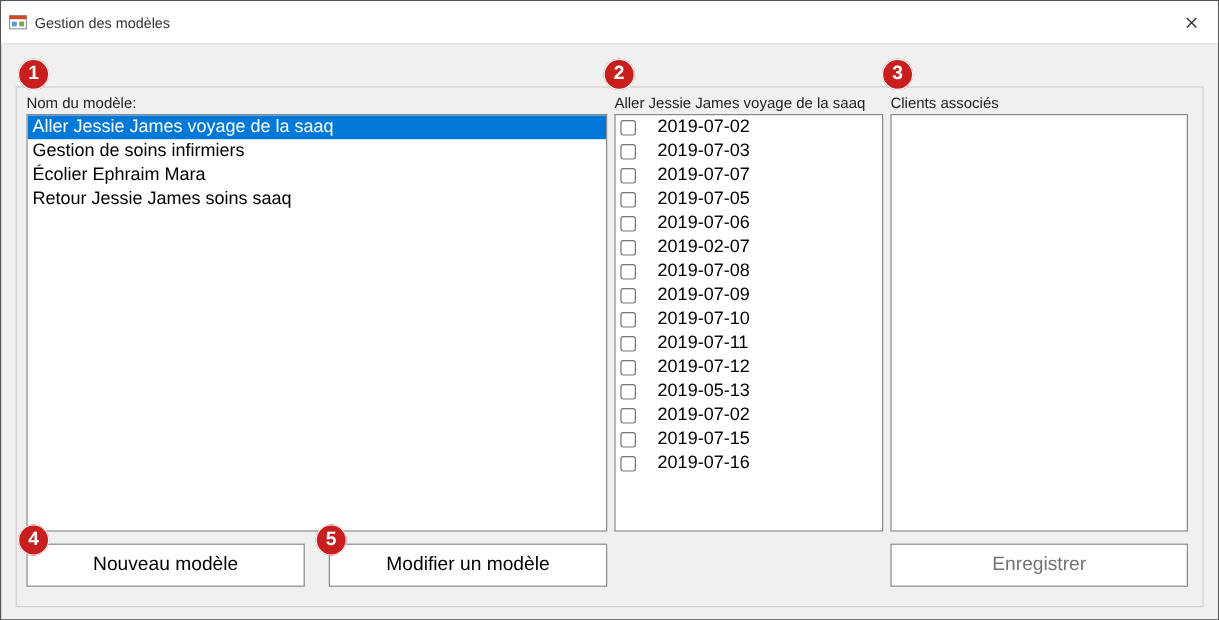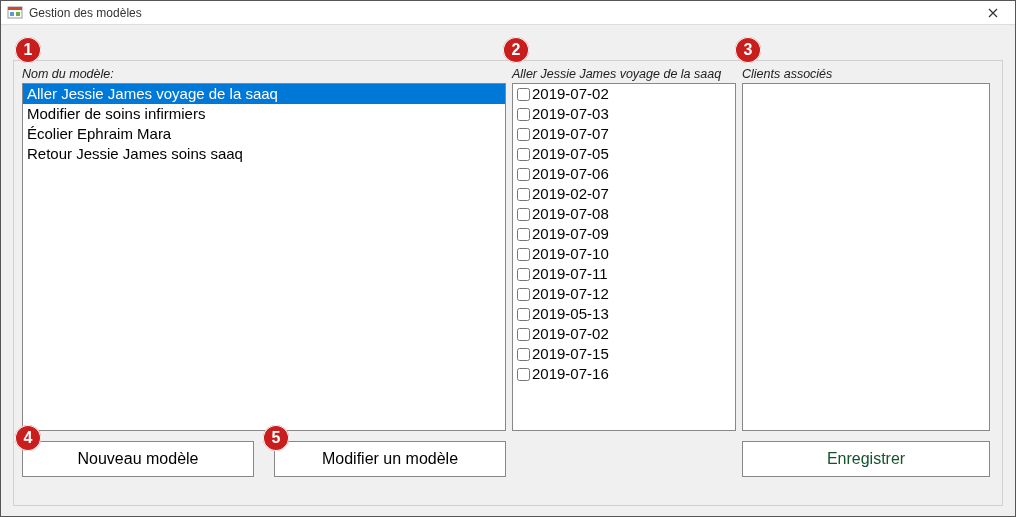--- a/index.html
+++ b/index.html
@@ -8,21 +8,21 @@
 
   .window {
     position: absolute;
     left: 0; top: 0;
     width: 1016px; height: 517px;
     border: 1px solid #555;
     background: #f0f0f0;
     display: flex; flex-direction: column;
   }
   .titlebar {
-    height: 24px;
+    height: 36px;
     background: #fff;
     display: flex; align-items: center;
     padding-left: 6px;
     border-bottom: 1px solid #ddd;
   }
   .titlebar-icon {
     width: 16px; height: 16px;
     margin-right: 6px;
     display: inline-flex;
   }
@@ -38,21 +38,21 @@
     position: relative;
     margin: 10px 12px 10px 12px;
   }
   .group-box {
     position: absolute;
     left: 0; top: 25px; right: 0; bottom: 0;
     border: 1px solid #d0d0d0;
     background: #f0f0f0;
   }
 
-  .label { font-size: 12.5px; color: #222; position: absolute; font-style: italic; }
+  .label { font-size: 12.5px; color: #222; position: absolute; }
 
   .listbox {
     position: absolute;
     background: #fff;
     border: 1px solid #888;
     overflow-y: auto;
     overflow-x: scroll;
     font-size: 15px;
     line-height: 20px;
   }
@@ -61,41 +61,41 @@
 
   .checklist {
     position: absolute;
     background: #fff;
     border: 1px solid #888;
     overflow-y: scroll;
     overflow-x: scroll;
     font-size: 15px;
     line-height: 20px;
   }
-  .checklist-item { padding: 0 4px; display: flex; align-items: center; gap: 0; white-space: nowrap; }
+  .checklist-item { padding: 0 4px; display: flex; align-items: center; gap: 16px; white-space: nowrap; }
   .checklist-item input[type="checkbox"] { margin: 0 2px 0 0; width: 13px; height: 13px; }
 
   .clientbox {
     position: absolute;
     background: #fff;
     border: 1px solid #888;
     overflow-y: auto;
     overflow-x: scroll;
   }
 
   .btn {
     position: absolute;
     height: 36px;
     background: #fff;
     border: 1px solid #888;
     font-size: 16px;
     display: flex; align-items: center; justify-content: center;
     cursor: default;
   }
-  .btn.disabled { color: #14532d; text-align: right; }
+  .btn.disabled { color: #737373; text-align: right; }
 
   .annot {
     position: absolute;
     width: 26px; height: 26px;
     border-radius: 50%;
     background: #c81e1e;
     color: #fff;
     font-weight: bold;
     font-size: 16px;
     display: flex; align-items: center; justify-content: center;
@@ -128,21 +128,21 @@
 
   <div class="client-area">
     <div class="group-box">
 
       <span class="label" style="left:8px; top:6px;">Nom du modèle:</span>
       <span class="label" style="left:498px; top:6px;">Aller Jessie James voyage de la saaq</span>
       <span class="label" style="left:728px; top:6px;">Clients associés</span>
 
       <div class="listbox" id="models-list" style="left:8px; top:22px; width:484px; height:348px;">
           <div class="listbox-item selected">Aller Jessie James voyage de la saaq</div>
-          <div class="listbox-item">Modifier de soins infirmiers</div>
+          <div class="listbox-item">Gestion de soins infirmiers</div>
           <div class="listbox-item">Écolier Ephraim Mara</div>
           <div class="listbox-item">Retour Jessie James soins saaq</div>
         </div>
 
       <div class="checklist" id="dates-list" style="left:498px; top:22px; width:224px; height:348px;">
           <div class="checklist-item">
             <input type="checkbox" style="">
             <span>2019-07-02</span>
           </div>
           <div class="checklist-item">

